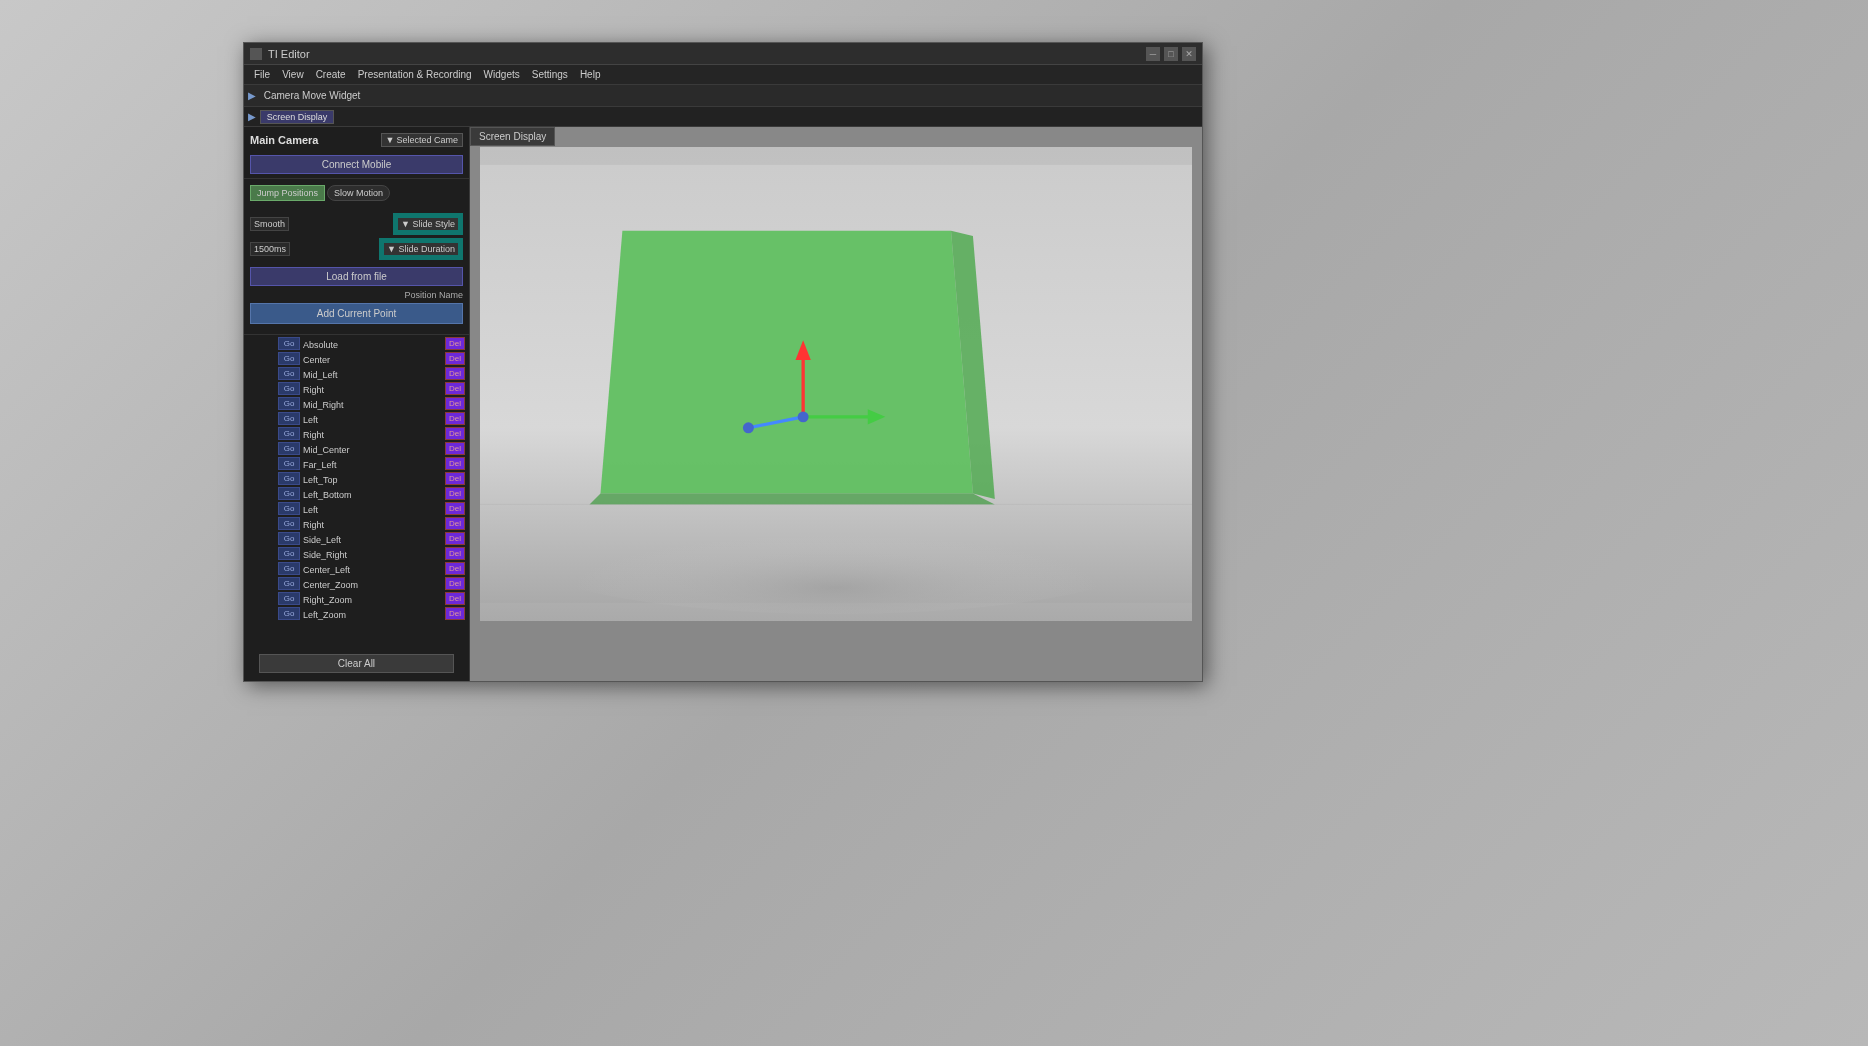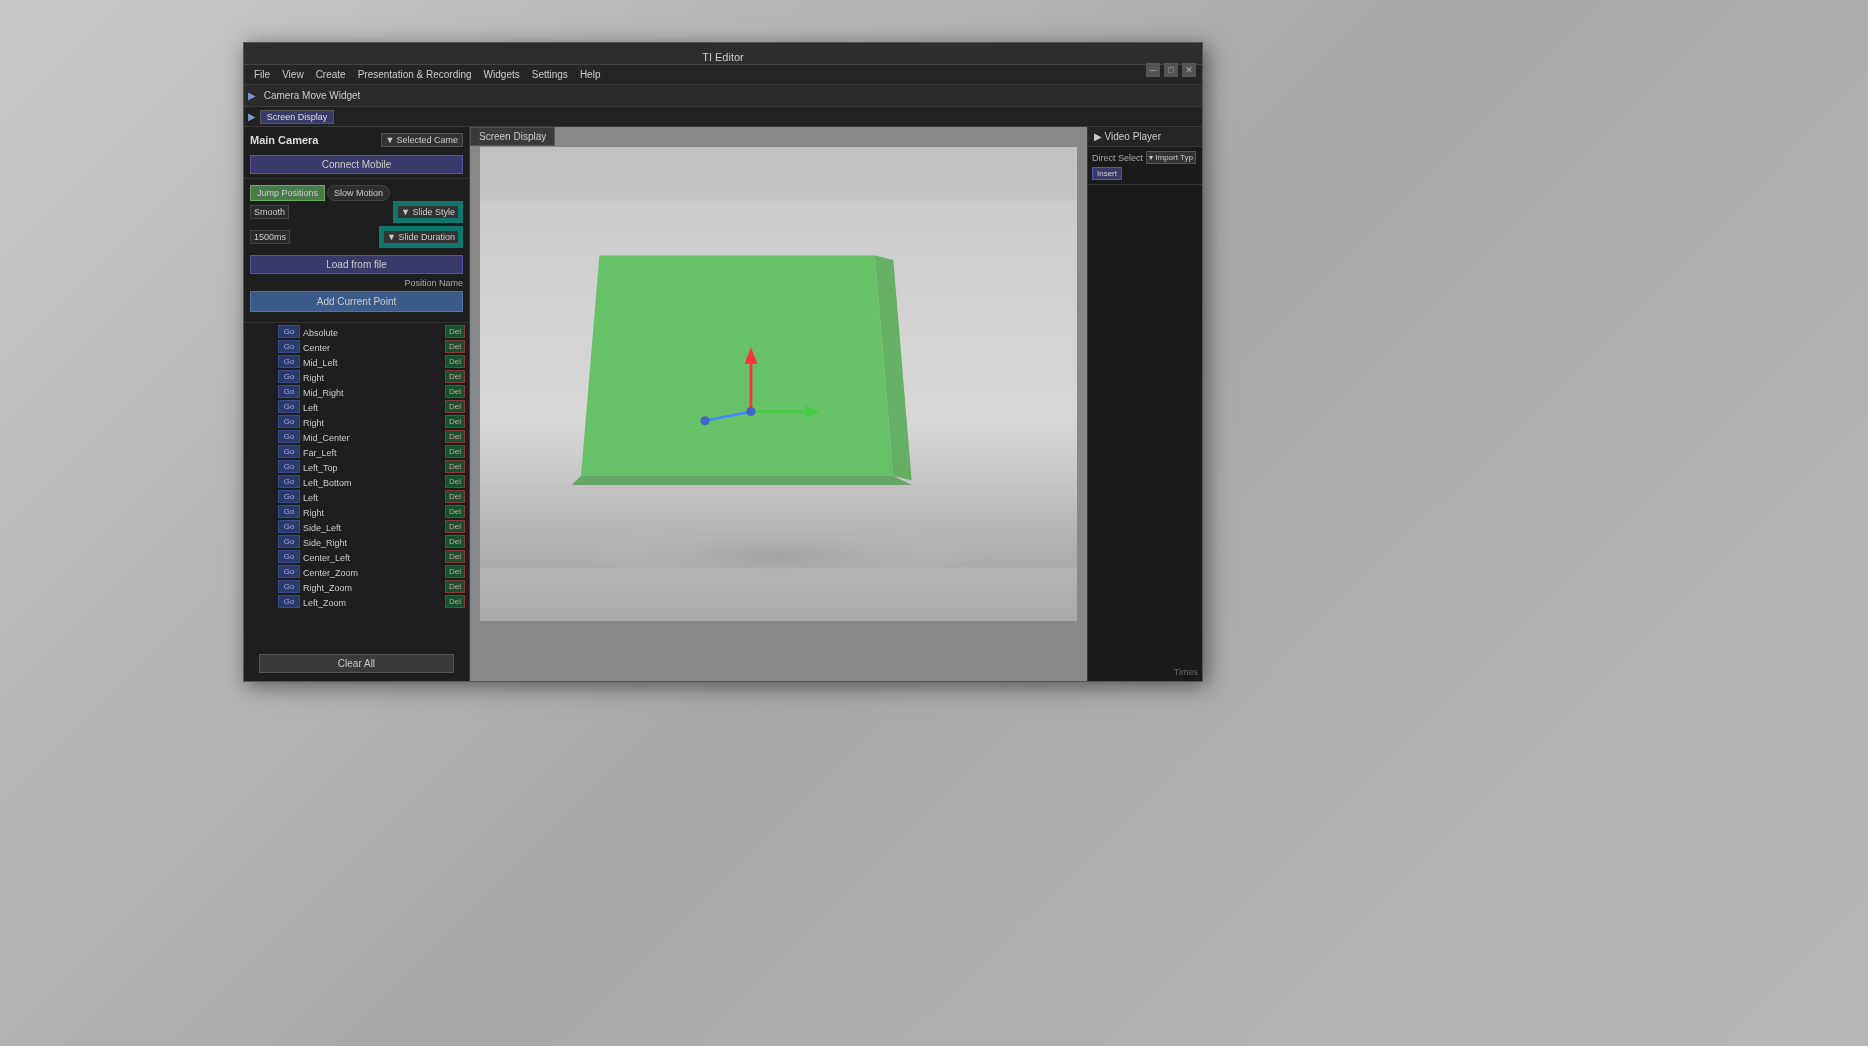--- a/index.html
+++ b/index.html
@@ -30,23 +30,22 @@
       border: 1px solid #555;
       box-shadow: 4px 4px 20px rgba(0,0,0,0.5);
     }
 
     
     .title-bar {
       height: 22px;
       background: #2d2d2d;
       display: flex;
       align-items: center;
-      padding: 8px 6px;
+      padding: 0 6px;
       border-bottom: 1px solid #444;
-      flex-direction: column;
     }
     .title-bar-icon {
       width: 12px;
       height: 12px;
       background: #555;
       margin-right: 6px;
     }
     .title-bar-text {
       color: #ccc;
       font-size: 11px;
@@ -170,21 +169,21 @@
       font-size: 10px;
       padding: 3px 8px;
       cursor: pointer;
       width: 100%;
       margin-top: 4px;
     }
 
     .tab-row {
       display: flex;
       gap: 2px;
-      margin-bottom: 0;
+      margin-bottom: 12px;
     }
     .tab-btn {
       background: #3a5a3a;
       color: #ccc;
       border: 1px solid #4a7a4a;
       font-size: 9px;
       padding: 2px 6px;
       cursor: pointer;
     }
     .tab-btn.active {
@@ -274,21 +273,21 @@
       padding: 1px 4px;
       cursor: pointer;
       min-width: 22px;
     }
     .pos-name {
       color: #ccc;
       font-size: 9px;
       flex: 1;
     }
     .del-btn {
-      background: #14532d;
+      background: #6d28d9;
       color: #dd9999;
       border: 1px solid #8a3a3a;
       font-size: 8px;
       padding: 1px 3px;
       cursor: pointer;
       min-width: 20px;
     }
 
     .clear-all-btn {
       background: #3a3a3a;
@@ -628,31 +627,17 @@
             <circle cx="295" cy="230" r="5" fill="#4466cc"></circle>
           </svg>
 
         </div>
 
         <div class="screen-display-tab">
           <span>Screen Display</span>
         </div>
       </div>
 
-      <div class="right-panel">
-        <div class="right-panel-header">
-          <span>▶ </span>
-          <span>Video Player</span>
-        </div>
-        <div class="right-panel-toolbar">
-          <span style="color:#aaa; font-size:9px;">Direct Select</span>
-          <button class="rp-dropdown">▾ Import Typ</button>
-          <button class="rp-btn">Insert</button>
-        </div>
-        <div class="right-panel-content">
-          <span class="times-label">Times</span>
-        </div>
-      </div>
 
     </div>
   </div>
 
 </div>
 
 </body></html>

